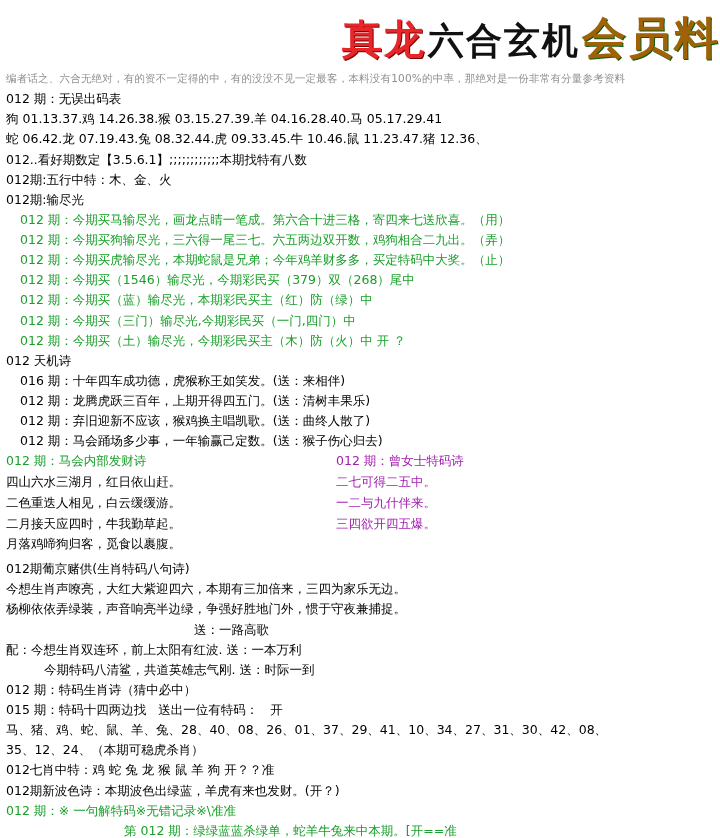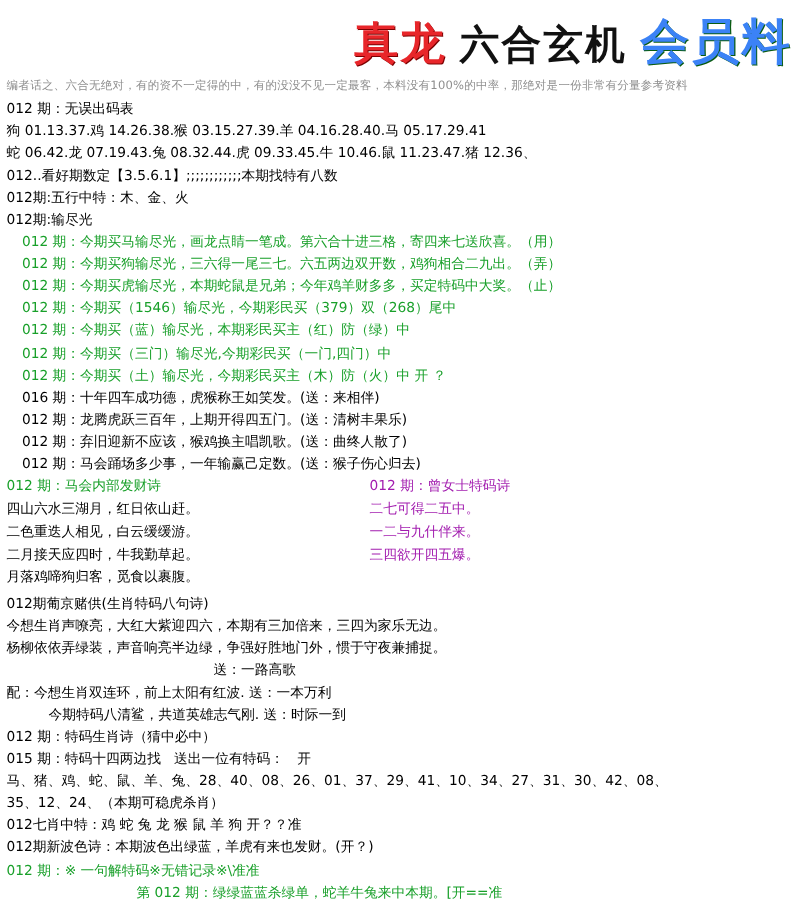--- a/index.html
+++ b/index.html
@@ -28,26 +28,26 @@
     font-weight:bold;
     color:#e8262a;
     letter-spacing:2px;
     text-shadow:1px 1px 0 #7a0000;
   }
   .t-black{
     font-size:36px;
     font-weight:bold;
     color:#111;
     letter-spacing:2px;
-    margin:0 12px;
+    margin:0 2px;
   }
   .t-green{
     font-size:44px;
     font-weight:bold;
-    color:#3b82f6;
+    color:#a16207;
     letter-spacing:2px;
     text-shadow:1px 1px 0 #0a5c12;
   }
 
   
   .tagline{
     color:#8f8f8f;
     font-size:10.5px;
     padding:2px 6px 4px 6px;
     line-height:1.25;
@@ -105,20 +105,21 @@
     <div class="line blk">012期:输尽光</div>
 
     <div class="line grn ind">012 期：今期买马输尽光，画龙点睛一笔成。第六合十进三格，寄四来七送欣喜。（用）</div>
     <div class="line grn ind">012 期：今期买狗输尽光，三六得一尾三七。六五两边双开数，鸡狗相合二九出。（弄）</div>
     <div class="line grn ind">012 期：今期买虎输尽光，本期蛇鼠是兄弟；今年鸡羊财多多，买定特码中大奖。（止）</div>
     <div class="line grn ind">012 期：今期买（1546）输尽光，今期彩民买（379）双（268）尾中</div>
     <div class="line grn ind">012 期：今期买（蓝）输尽光，本期彩民买主（红）防（绿）中</div>
     <div class="line grn ind">012 期：今期买（三门）输尽光,今期彩民买（一门,四门）中</div>
     <div class="line grn ind">012 期：今期买（土）输尽光，今期彩民买主（木）防（火）中 开 ？</div>
 
+    <div class="line blk">012 天机诗</div>
     <div class="line blk ind">016 期：十年四车成功德，虎猴称王如笑发。(送：来相伴)</div>
     <div class="line blk ind">012 期：龙腾虎跃三百年，上期开得四五门。(送：清树丰果乐)</div>
     <div class="line blk ind">012 期：弃旧迎新不应该，猴鸡换主唱凯歌。(送：曲终人散了)</div>
     <div class="line blk ind">012 期：马会踊场多少事，一年输赢己定数。(送：猴子伤心归去)</div>
 
     <div class="poem-wrap">
       <div class="poem-col left">
         <div class="poem-head grn">012 期：马会内部发财诗</div>
         <div class="poem-line blk">四山六水三湖月，红日依山赶。</div>
         <div class="poem-line blk">二色重迭人相见，白云缓缓游。</div>

